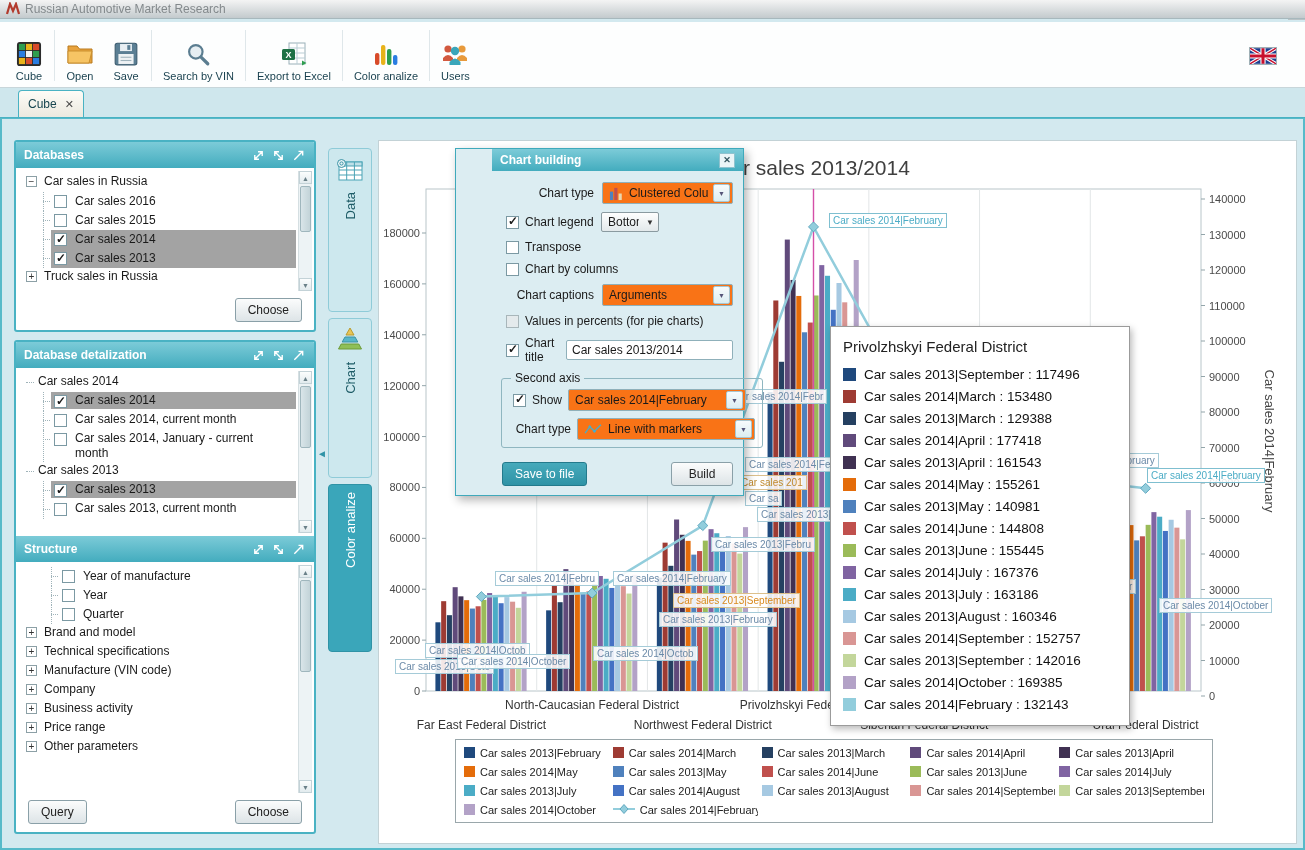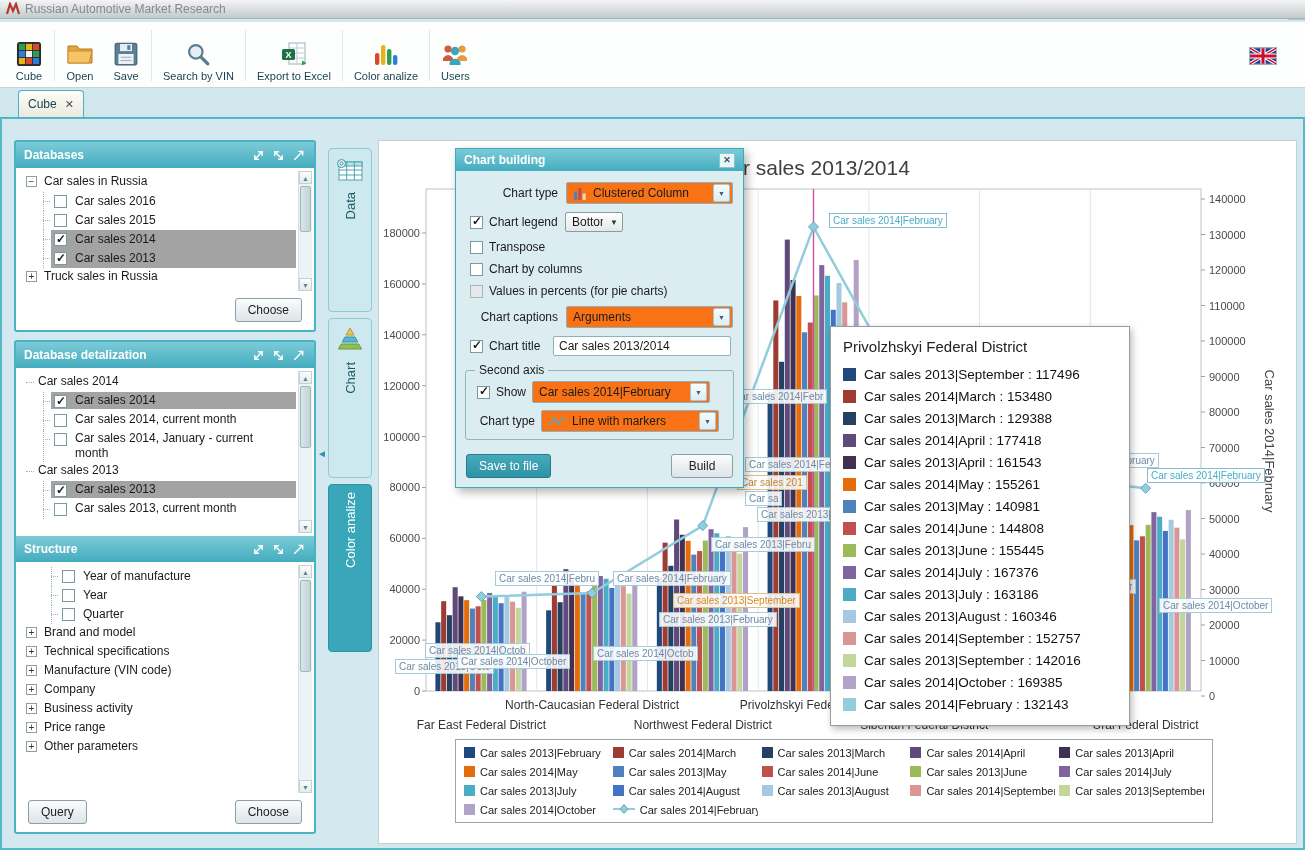--- a/index.html
+++ b/index.html
@@ -96,21 +96,21 @@
 
   
   .tooltip { position:absolute; left:830px; top:326px; width:300px; background:#fff; border:1px solid #9b9b9b;
     box-shadow:2px 3px 7px rgba(0,0,0,.28); padding:8px 12px 10px; z-index:40; }
   .tt-title { font-size:15px; color:#222; margin:3px 0 8px; }
   .tt-row { display:flex; align-items:center; gap:8px; height:22px; font-size:13.5px; color:#111; white-space:nowrap; }
   .tt-sq { flex:none; width:13px; height:13px; }
 
   
   .dialog { position:absolute; left:455px; top:148px; width:289px; background:#dcedf2; border:1px solid #3fa9bb;
-    box-shadow:3px 4px 9px rgba(0,0,0,.3); z-index:50; font-size:12px; color:#1a1a1a; }
+    box-shadow:3px 4px 9px rgba(0,0,0,.3); z-index:50; font-size:12px; color:#1a1a1a;padding-left:36px; }
   .dialog-titlebar { height:22px; background:linear-gradient(#7ccbd8,#43acbe); color:#fff; font-weight:bold;
     display:flex; align-items:center; padding:0 8px; font-size:12px; }
   .dlg-close { margin-left:auto; width:16px; height:15px; background:#eaf5f7; border:1px solid #8fc3cf; color:#33555f;
     font-size:9px; line-height:13px; text-align:center; }
   .dialog-body { padding:7px 0 9px; }
   .drow { display:flex; align-items:center; padding:4px 10px; }
   .dlabel { width:92px; text-align:right; margin-right:8px; flex:none; }
   .cbx { flex:none; width:13px; height:13px; border:1px solid #7b99a3; background:#fff; position:relative; margin:0 6px 0 4px; }
   .cbx.checked::after { content:"\2713"; position:absolute; left:1px; top:-3px; font-size:12px; font-weight:bold; color:#1a1a1a; }
   .cbx.disabled { background:#e4eaec; border-color:#a8b6ba; }
@@ -883,29 +883,29 @@
     </div>
     <div class="drow">
       <span class="cbx"></span>
       <label>Transpose</label>
     </div>
     <div class="drow">
       <span class="cbx"></span>
       <label>Chart by columns</label>
     </div>
     <div class="drow">
-      <span class="cbx disabled"></span>
-      <label>Values in percents (for pie charts)</label>
-    </div>
-    <div class="drow">
       <label class="dlabel">Chart captions</label>
       <div class="dd" style="width:178px;">
         <span class="dd-text">Arguments</span>
         <span class="caret">▼</span>
       </div>
+    </div>
+    <div class="drow">
+      <span class="cbx disabled"></span>
+      <label>Values in percents (for pie charts)</label>
     </div>
     <div class="drow">
       <span class="cbx checked"></span>
       <label style="width:64px;">Chart title</label>
       <input class="dinput" value="Car sales 2013/2014" style="">
     </div>
     <fieldset class="second-axis">
       <legend>Second axis</legend>
       <div class="drow" style="padding:3px 2px;">
         <span class="cbx checked"></span>

